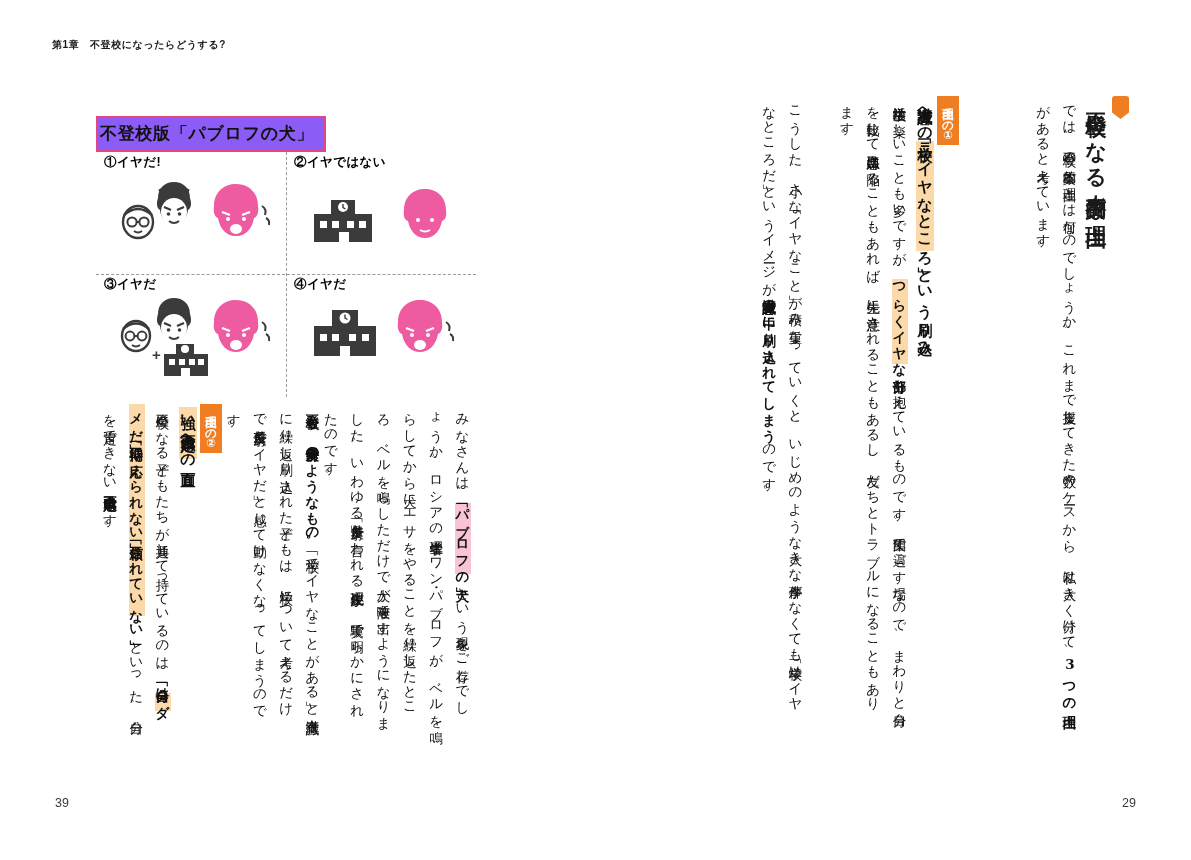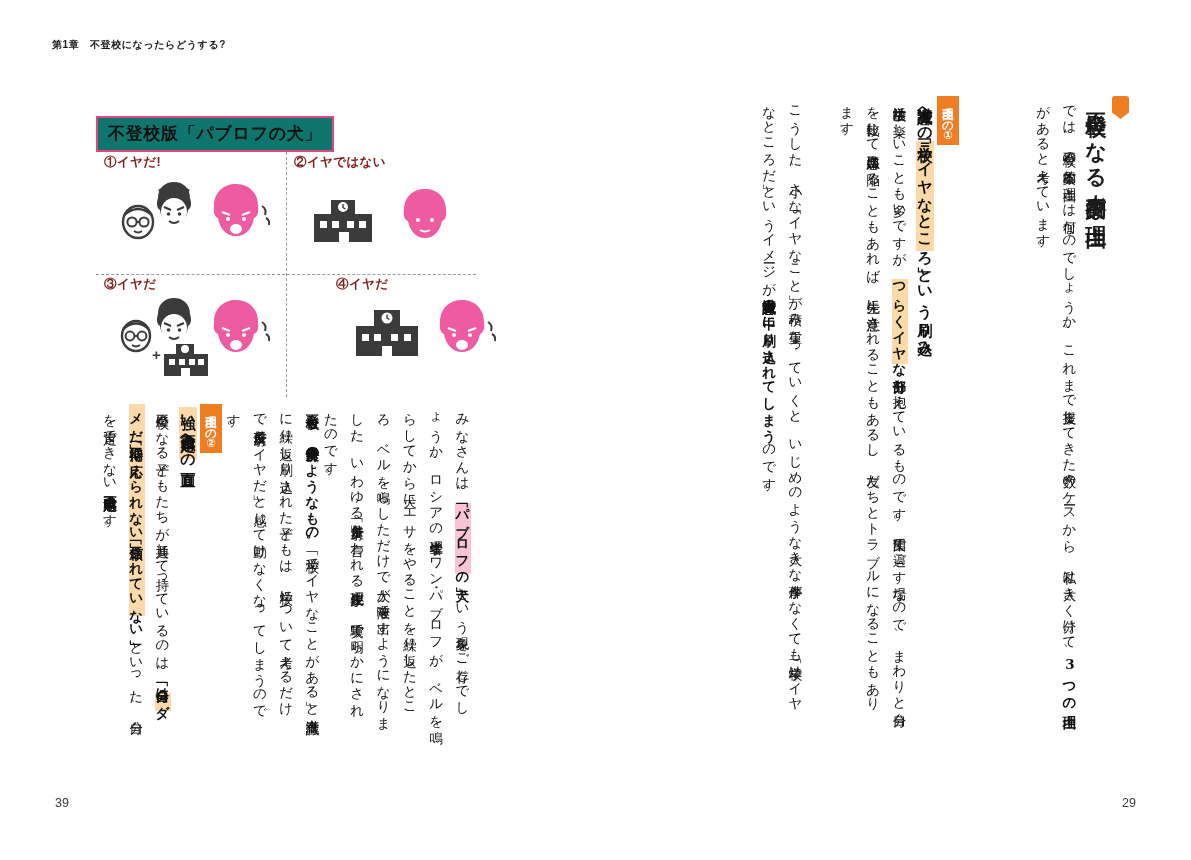--- a/index.html
+++ b/index.html
@@ -70,36 +70,36 @@
     font-weight:bold;
   }
   .bold{font-weight:bold;}
 
   
   .lp{position:absolute;left:0;top:0;width:596px;height:860px;}
 
   .fig-title{
     position:absolute;left:96px;top:116px;
     border:2.5px solid #e8447f;
-    padding:4px 10px 5px 10px;
+    padding:4px 10px 5px 2px;
     font-family:"DejaVu Serif","Liberation Serif",serif;
     font-weight:bold;font-size:17px;letter-spacing:.04em;color:#111;
-    background:#0f766e;
+    background:#8b5cf6;
   }
   .fig-box{
     position:absolute;left:96px;top:152px;width:380px;height:245px;
   }
   .vdiv{position:absolute;left:190px;top:0;bottom:0;border-left:1px dashed #9a9a9a;}
   .hdiv{position:absolute;left:0;right:0;top:122px;border-top:1px dashed #9a9a9a;}
   .quad{position:absolute;width:190px;height:122px;}
   .q1{left:0;top:0;} .q2{left:190px;top:0;}
-  .q3{left:0;top:122px;} .q4{left:190px;top:122px;margin-left:42px;}
+  .q3{left:0;top:122px;} .q4{left:190px;top:122px;}
   .qlabel{
     position:absolute;left:8px;top:2px;
-    color:#7f1d1d;font-weight:bold;font-size:12.5px;letter-spacing:.03em;
+    color:#000000;font-weight:bold;font-size:12.5px;letter-spacing:.03em;
     font-family:"Liberation Sans",sans-serif;
   }
   .art{position:absolute;left:0;right:0;top:22px;height:100px;}
 
   .reason-tag2{
     background:#ef7d22;color:#fff;font-size:11.5px;font-weight:bold;
     letter-spacing:.05em;padding:3px 4px;
     writing-mode:vertical-rl;text-orientation:upright;line-height:1.25;
   }
 </style>

